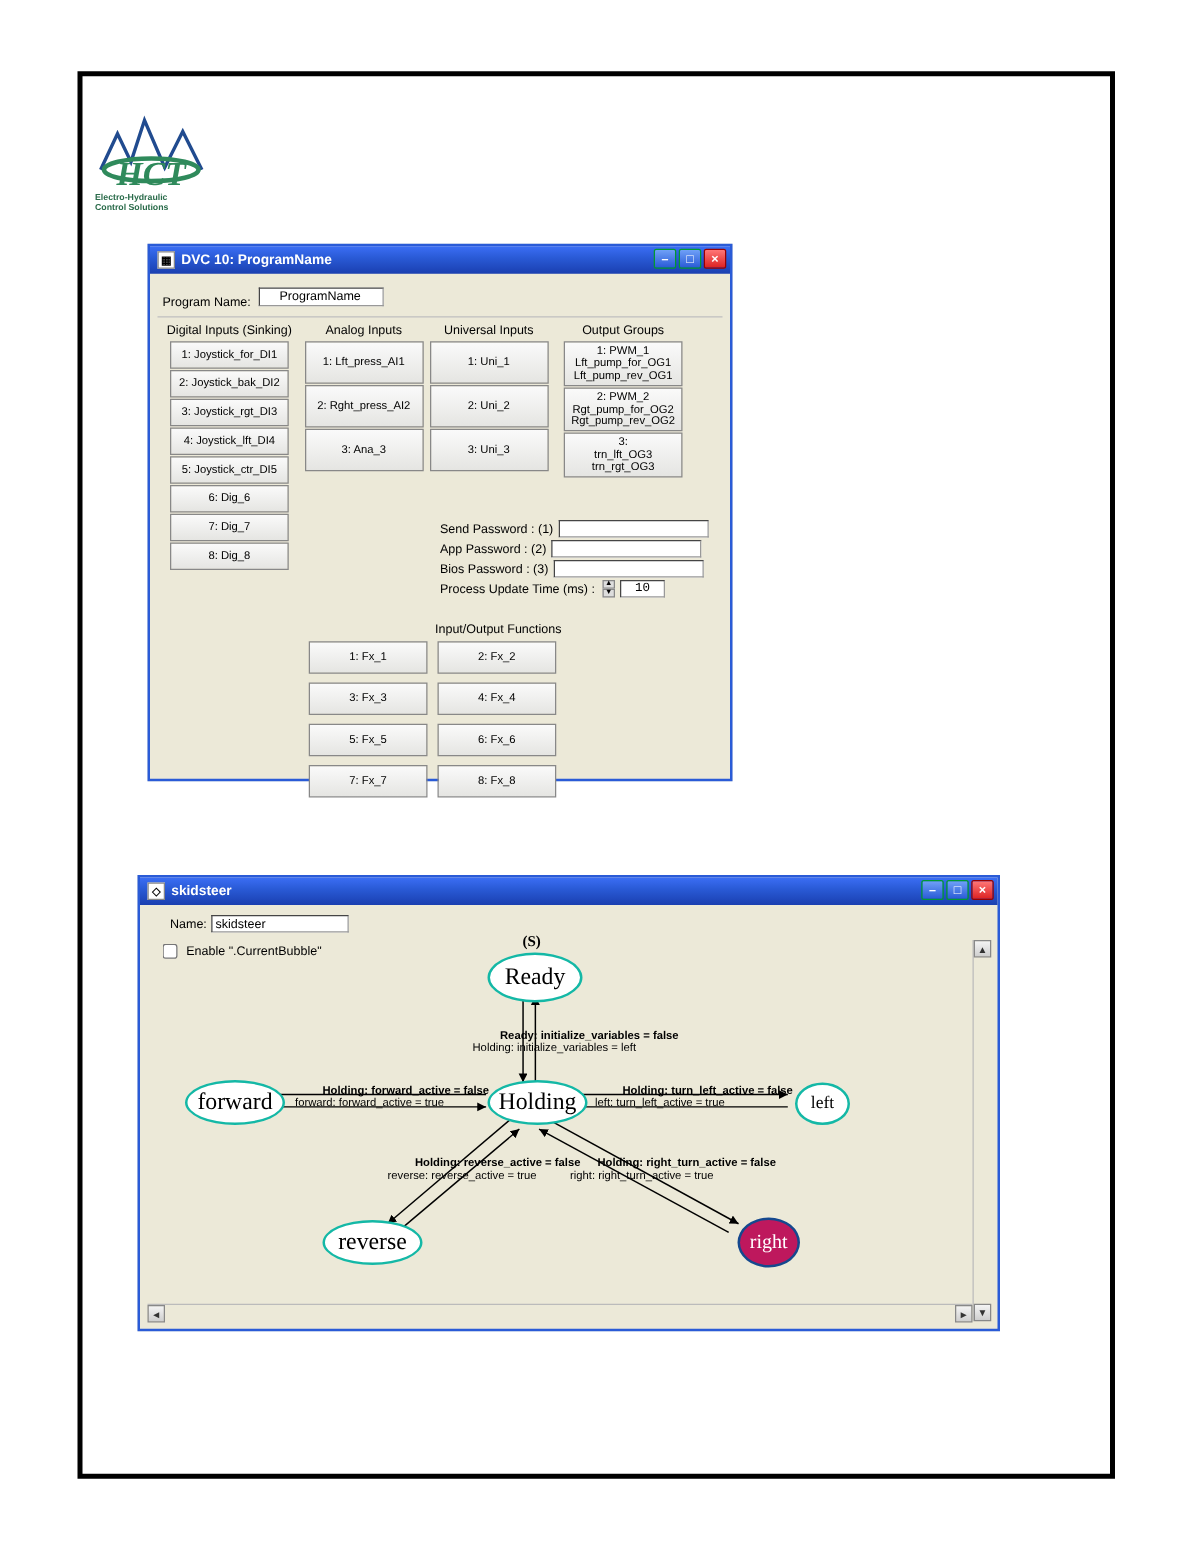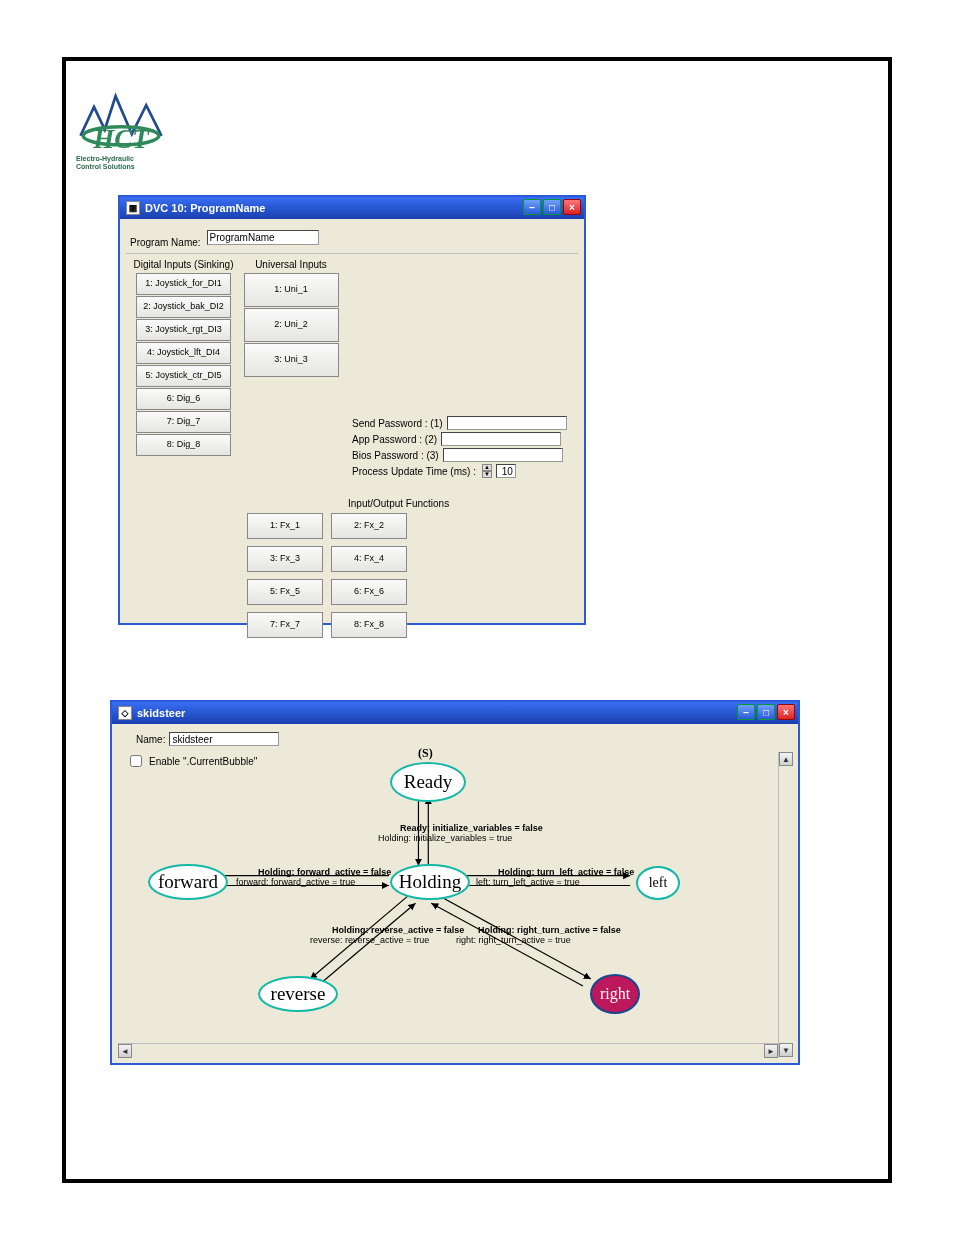--- a/index.html
+++ b/index.html
@@ -20,39 +20,39 @@
   .titlebar .ticon span { font-size:9px; color:#000; }
   .winbtns { position:absolute; right:3px; top:2px; display:flex; gap:2px; }
   .winbtn { width:18px; height:16px; border:1px solid #093; border-radius:2px; display:flex; align-items:center; justify-content:center; font-size:10px; font-weight:bold; color:#fff; background:linear-gradient(to bottom,#6fa0f7,#2a5bd7); cursor:pointer; }
   .winbtn.cl { background:linear-gradient(to bottom,#f77,#d22); border-color:#900; }
   .winbody { padding:4px 6px; position:relative; }
 
   
   .w1 { left:118px; top:195px; width:468px; height:430px; }
   .pname-row { display:flex; align-items:center; gap:6px; padding:3px 4px; }
   .pname-row label{ font-size:10px;margin-top:11px; }
-  .pname-row input{ width:112px; height:15px; font-size:10px; border:1px inset #999; padding:0 2px; }
+  .pname-row input{ width:100px; height:15px; font-size:10px; border:1px inset #999; padding:0 16px; }
   .hr1 { border-top:1px solid #bfbfbf; margin-top:2px; }
   .cols { display:flex; gap:0; margin-top:2px; }
   .col { flex:none; width:100px; margin-right:0; }
   .colwide { width:115px; }
   .colhdr { text-align:center; font-size:10px; height:16px; display:flex; align-items:center; justify-content:center; }
   .ebtn { width:97px; min-height:22px; border:1px solid #888; background:linear-gradient(to bottom,#fafafa,#e5e5e2); margin:1px auto; display:flex; align-items:center; justify-content:center; font-size:9px; text-align:center; padding:2px 3px; line-height:1.1; cursor:pointer; }
   .ebtn.tall { min-height:34px; white-space:pre-line; }
   .col .ebtn { width:95px; }
   .pwrows { position:absolute; left:232px; top:197px; }
   .pwrow { display:flex; align-items:center; gap:4px; margin-bottom:2px; font-size:10px; }
   .pwrow input.ti{ width:120px; height:14px; border:1px inset #999; font-size:10px; }
   .pwrow .spin { display:inline-flex; flex-direction:column; margin-left:2px; }
   .pwrow .spin .sb{ width:10px; height:7px; border:1px solid #888; background:#ddd; font-size:6px; line-height:5px; text-align:center; cursor:pointer; }
-  .pwrow input.nm{ width:20px; height:14px; border:1px inset #999; font-size:10px; text-align:right; }
+  .pwrow input.nm{ width:36px; height:14px; border:1px inset #999; font-size:10px; text-align:center;font-family:Liberation Mono, monospace; }
   .io-hdr { position:absolute; left:188px; top:279px; font-size:10px;margin-left:40px; }
   .iofn { position:absolute; top:293px; left:127px; display:flex; gap:8px; }
   .iocol { display:flex; flex-direction:column; }
-  .iocol .ebtn{ width:76px; min-height:26px; margin-bottom:6px; }
+  .iocol .ebtn{ width:95px; min-height:26px; margin-bottom:6px; }
 
   
   .w2 { left:110px; top:700px; width:690px; height:365px; }
   .w2inner { position:absolute; left:6px; top:26px; right:6px; bottom:6px; background:#ece9d8; }
   .nm-row { position:absolute; left:8px; top:4px; display:flex; align-items:center; gap:4px; font-size:10px;padding-left:10px; }
   .nm-row input{ width:110px; height:14px; border:1px inset #999; font-size:10px; padding:0 2px; }
   .chk-row { position:absolute; left:8px; top:24px; display:flex; align-items:center; gap:4px; font-size:10px; }
   .chk-row input{ width:12px; height:12px; }
   .diagram { position:absolute; left:0; top:0; right:14px; bottom:14px; overflow:hidden; }
   .bubble { position:absolute; border:2px solid #14b8a6; border-radius:50%; background:#fff; display:flex; align-items:center; justify-content:center; font-family: Georgia, serif; font-size:19px; }
@@ -111,24 +111,42 @@
           <div class="ebtn">1: Joystick_for_DI1</div>
           <div class="ebtn">2: Joystick_bak_DI2</div>
           <div class="ebtn">3: Joystick_rgt_DI3</div>
           <div class="ebtn">4: Joystick_lft_DI4</div>
           <div class="ebtn">5: Joystick_ctr_DI5</div>
           <div class="ebtn">6: Dig_6</div>
           <div class="ebtn">7: Dig_7</div>
           <div class="ebtn">8: Dig_8</div>
         </div>
         <div class="col">
+          <div class="colhdr">Analog Inputs</div>
+          <div class="ebtn tall">1: Lft_press_AI1</div>
+          <div class="ebtn tall">2: Rght_press_AI2</div>
+          <div class="ebtn tall">3: Ana_3</div>
+        </div>
+        <div class="col">
           <div class="colhdr">Universal Inputs</div>
           <div class="ebtn tall">1: Uni_1</div>
           <div class="ebtn tall">2: Uni_2</div>
           <div class="ebtn tall">3: Uni_3</div>
+        </div>
+        <div class="col colwide">
+          <div class="colhdr">Output Groups</div>
+          <div class="ebtn tall">1: PWM_1
+Lft_pump_for_OG1
+Lft_pump_rev_OG1</div>
+          <div class="ebtn tall">2: PWM_2
+Rgt_pump_for_OG2
+Rgt_pump_rev_OG2</div>
+          <div class="ebtn tall">3:
+trn_lft_OG3
+trn_rgt_OG3</div>
         </div>
       </div>
 
       <div class="pwrows">
         <div class="pwrow">
             <span>Send Password : (1)</span>
             <input class="ti" type="text" style="">
           </div>
         <div class="pwrow">
             <span>App Password : (2)</span>
@@ -215,21 +233,21 @@
         <span class="slabel" style="left:300px; top:18px;">(S)</span>
         <div class="bubble" style="left:272px; top:34px; width:76px; height:40px;">Ready</div>
         <div class="bubble" style="left:272px; top:136px; width:80px; height:36px;">Holding</div>
         <div class="bubble" style="left:30px; top:136px; width:80px; height:36px;">forward</div>
         <div class="bubble small" style="left:518px; top:138px;">left</div>
         <div class="bubble" style="left:140px; top:248px; width:80px; height:36px;">reverse</div>
         <div class="bubble blue" style="left:472px; top:246px; width:50px; height:40px;">right</div>
 
         <div class="trans" style="left:260px; top:96px;">
           <b>Ready: initialize_variables = false</b><br>
-          <span>Holding: initialize_variables = true</span>
+          <span>Holding: initialize_variables = left</span>
         </div>
         <div class="trans" style="left:118px; top:140px;">
           <b>Holding: forward_active = false</b><br>
           <span>forward: forward_active = true</span>
         </div>
         <div class="trans" style="left:358px; top:140px;">
           <b>Holding: turn_left_active = false</b><br>
           <span>left: turn_left_active = true</span>
         </div>
         <div class="trans" style="left:192px; top:198px;">

